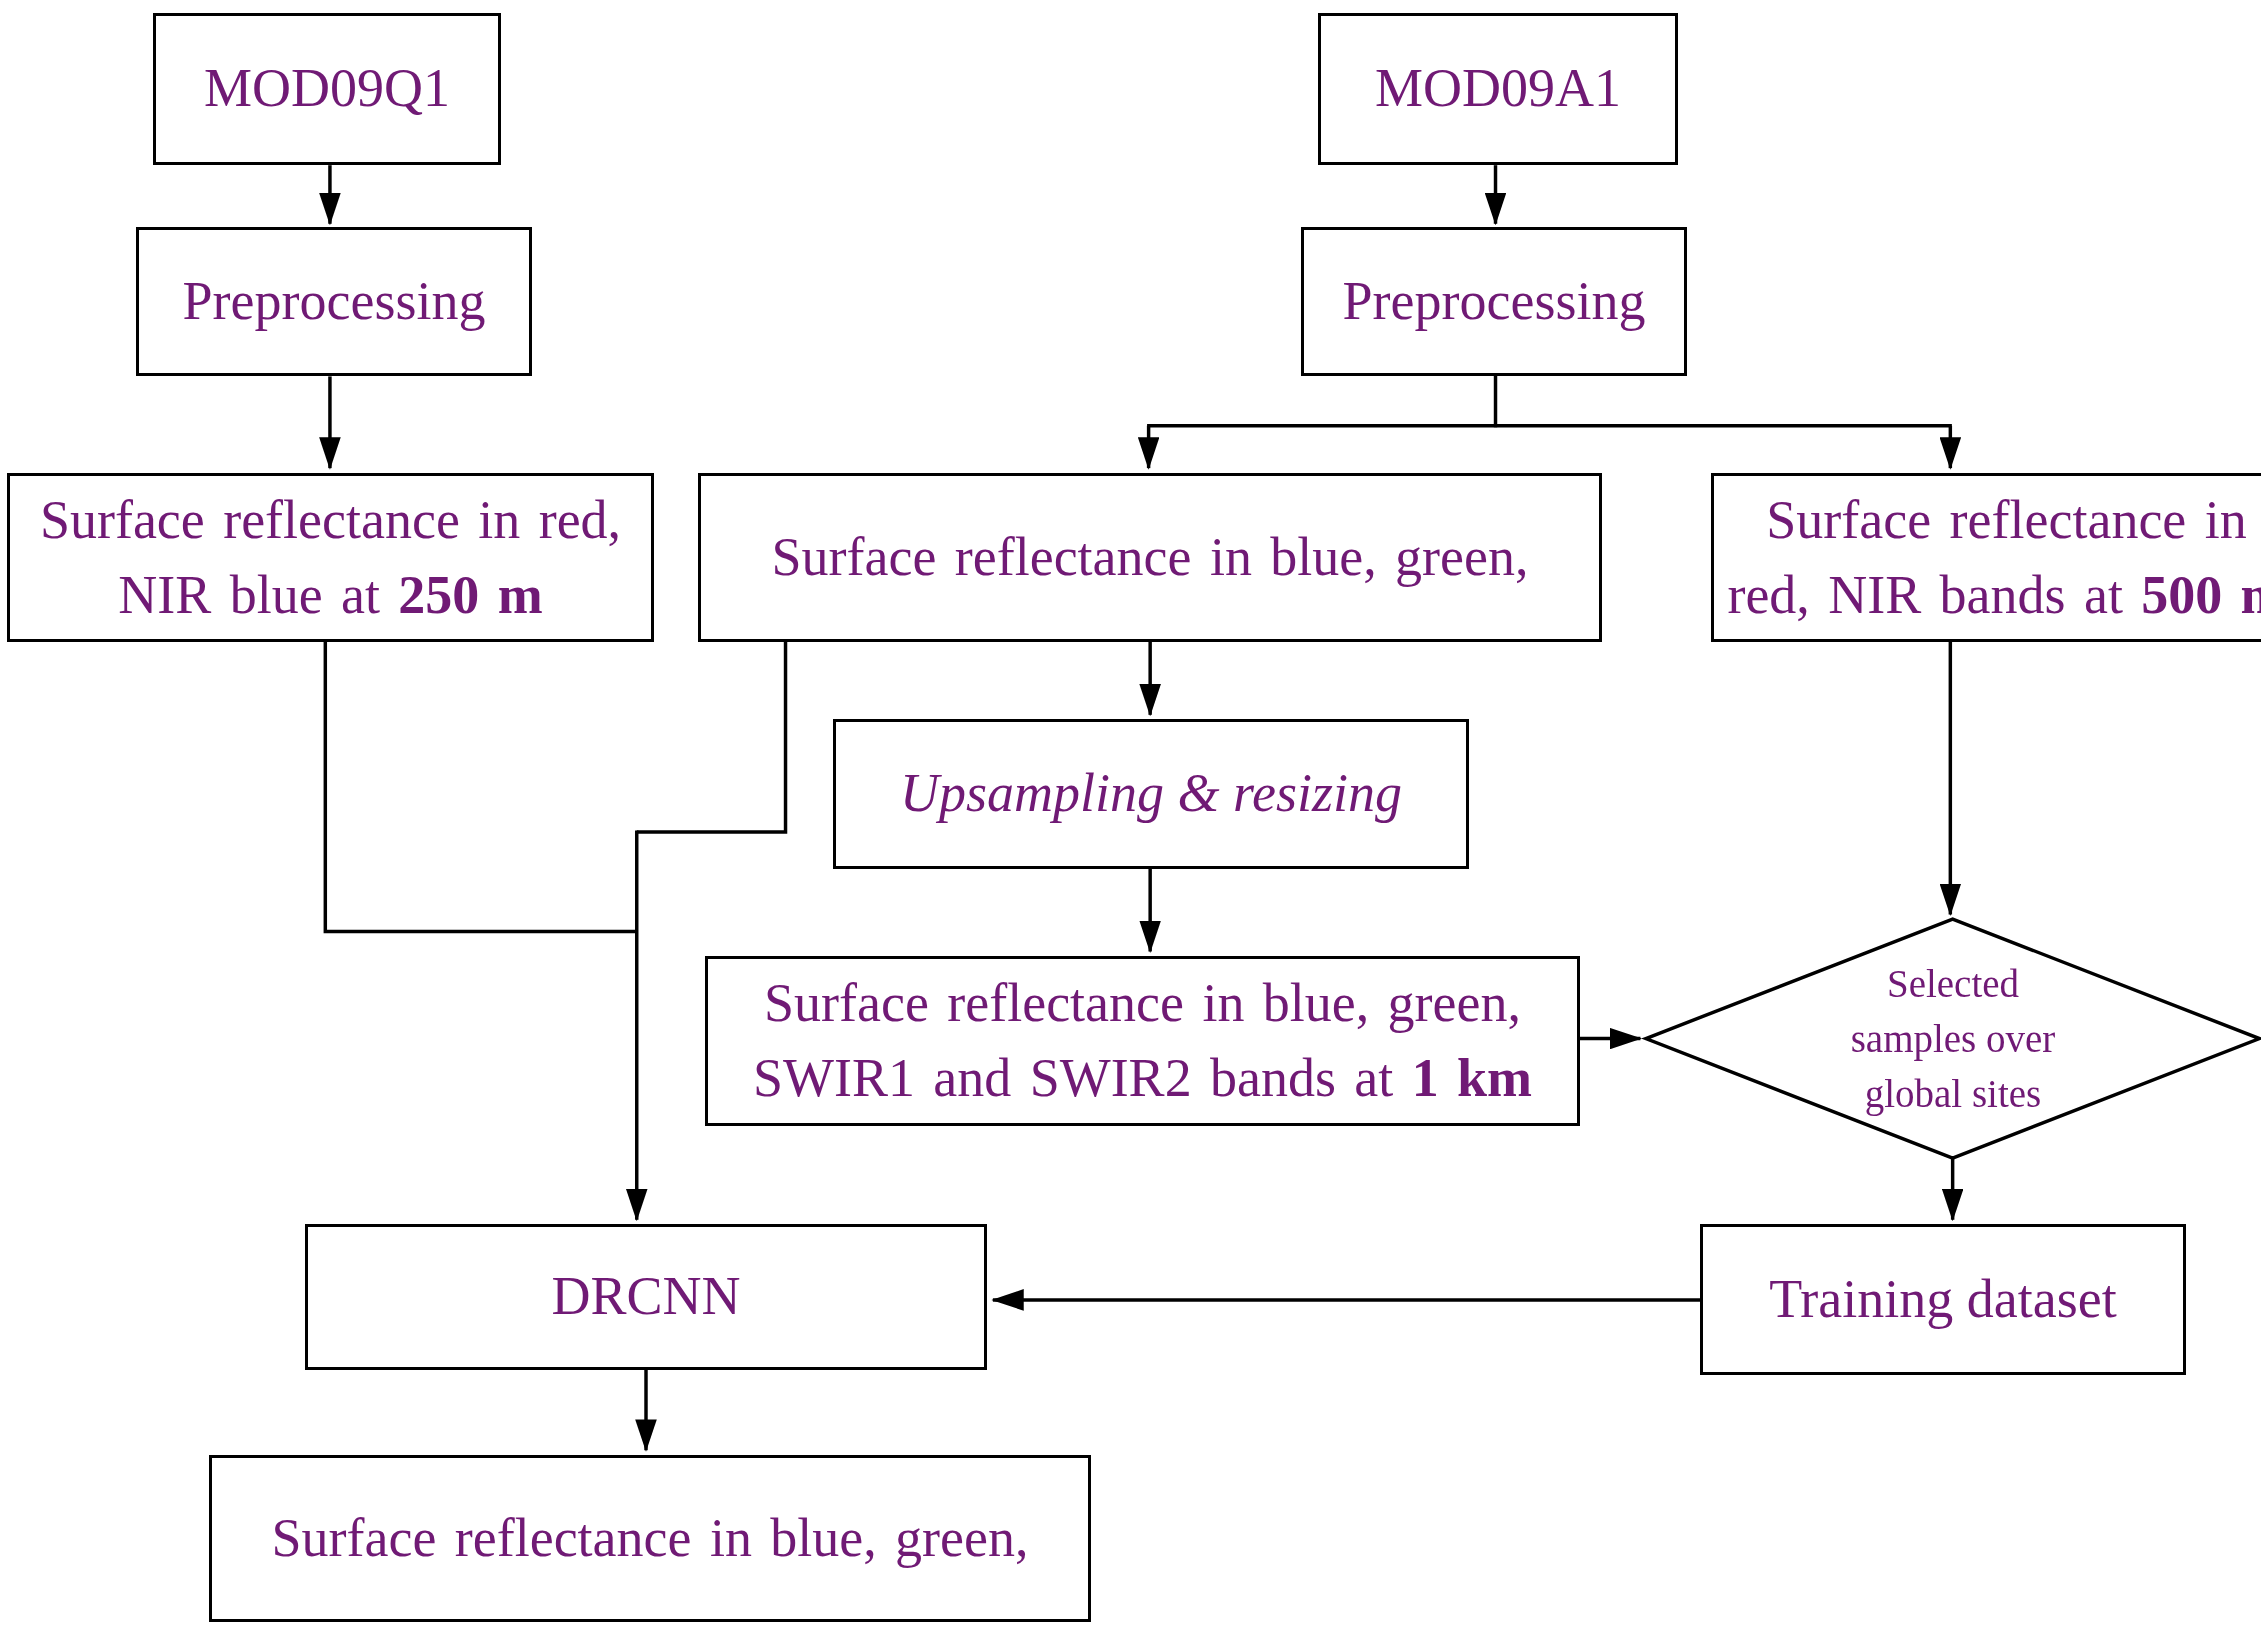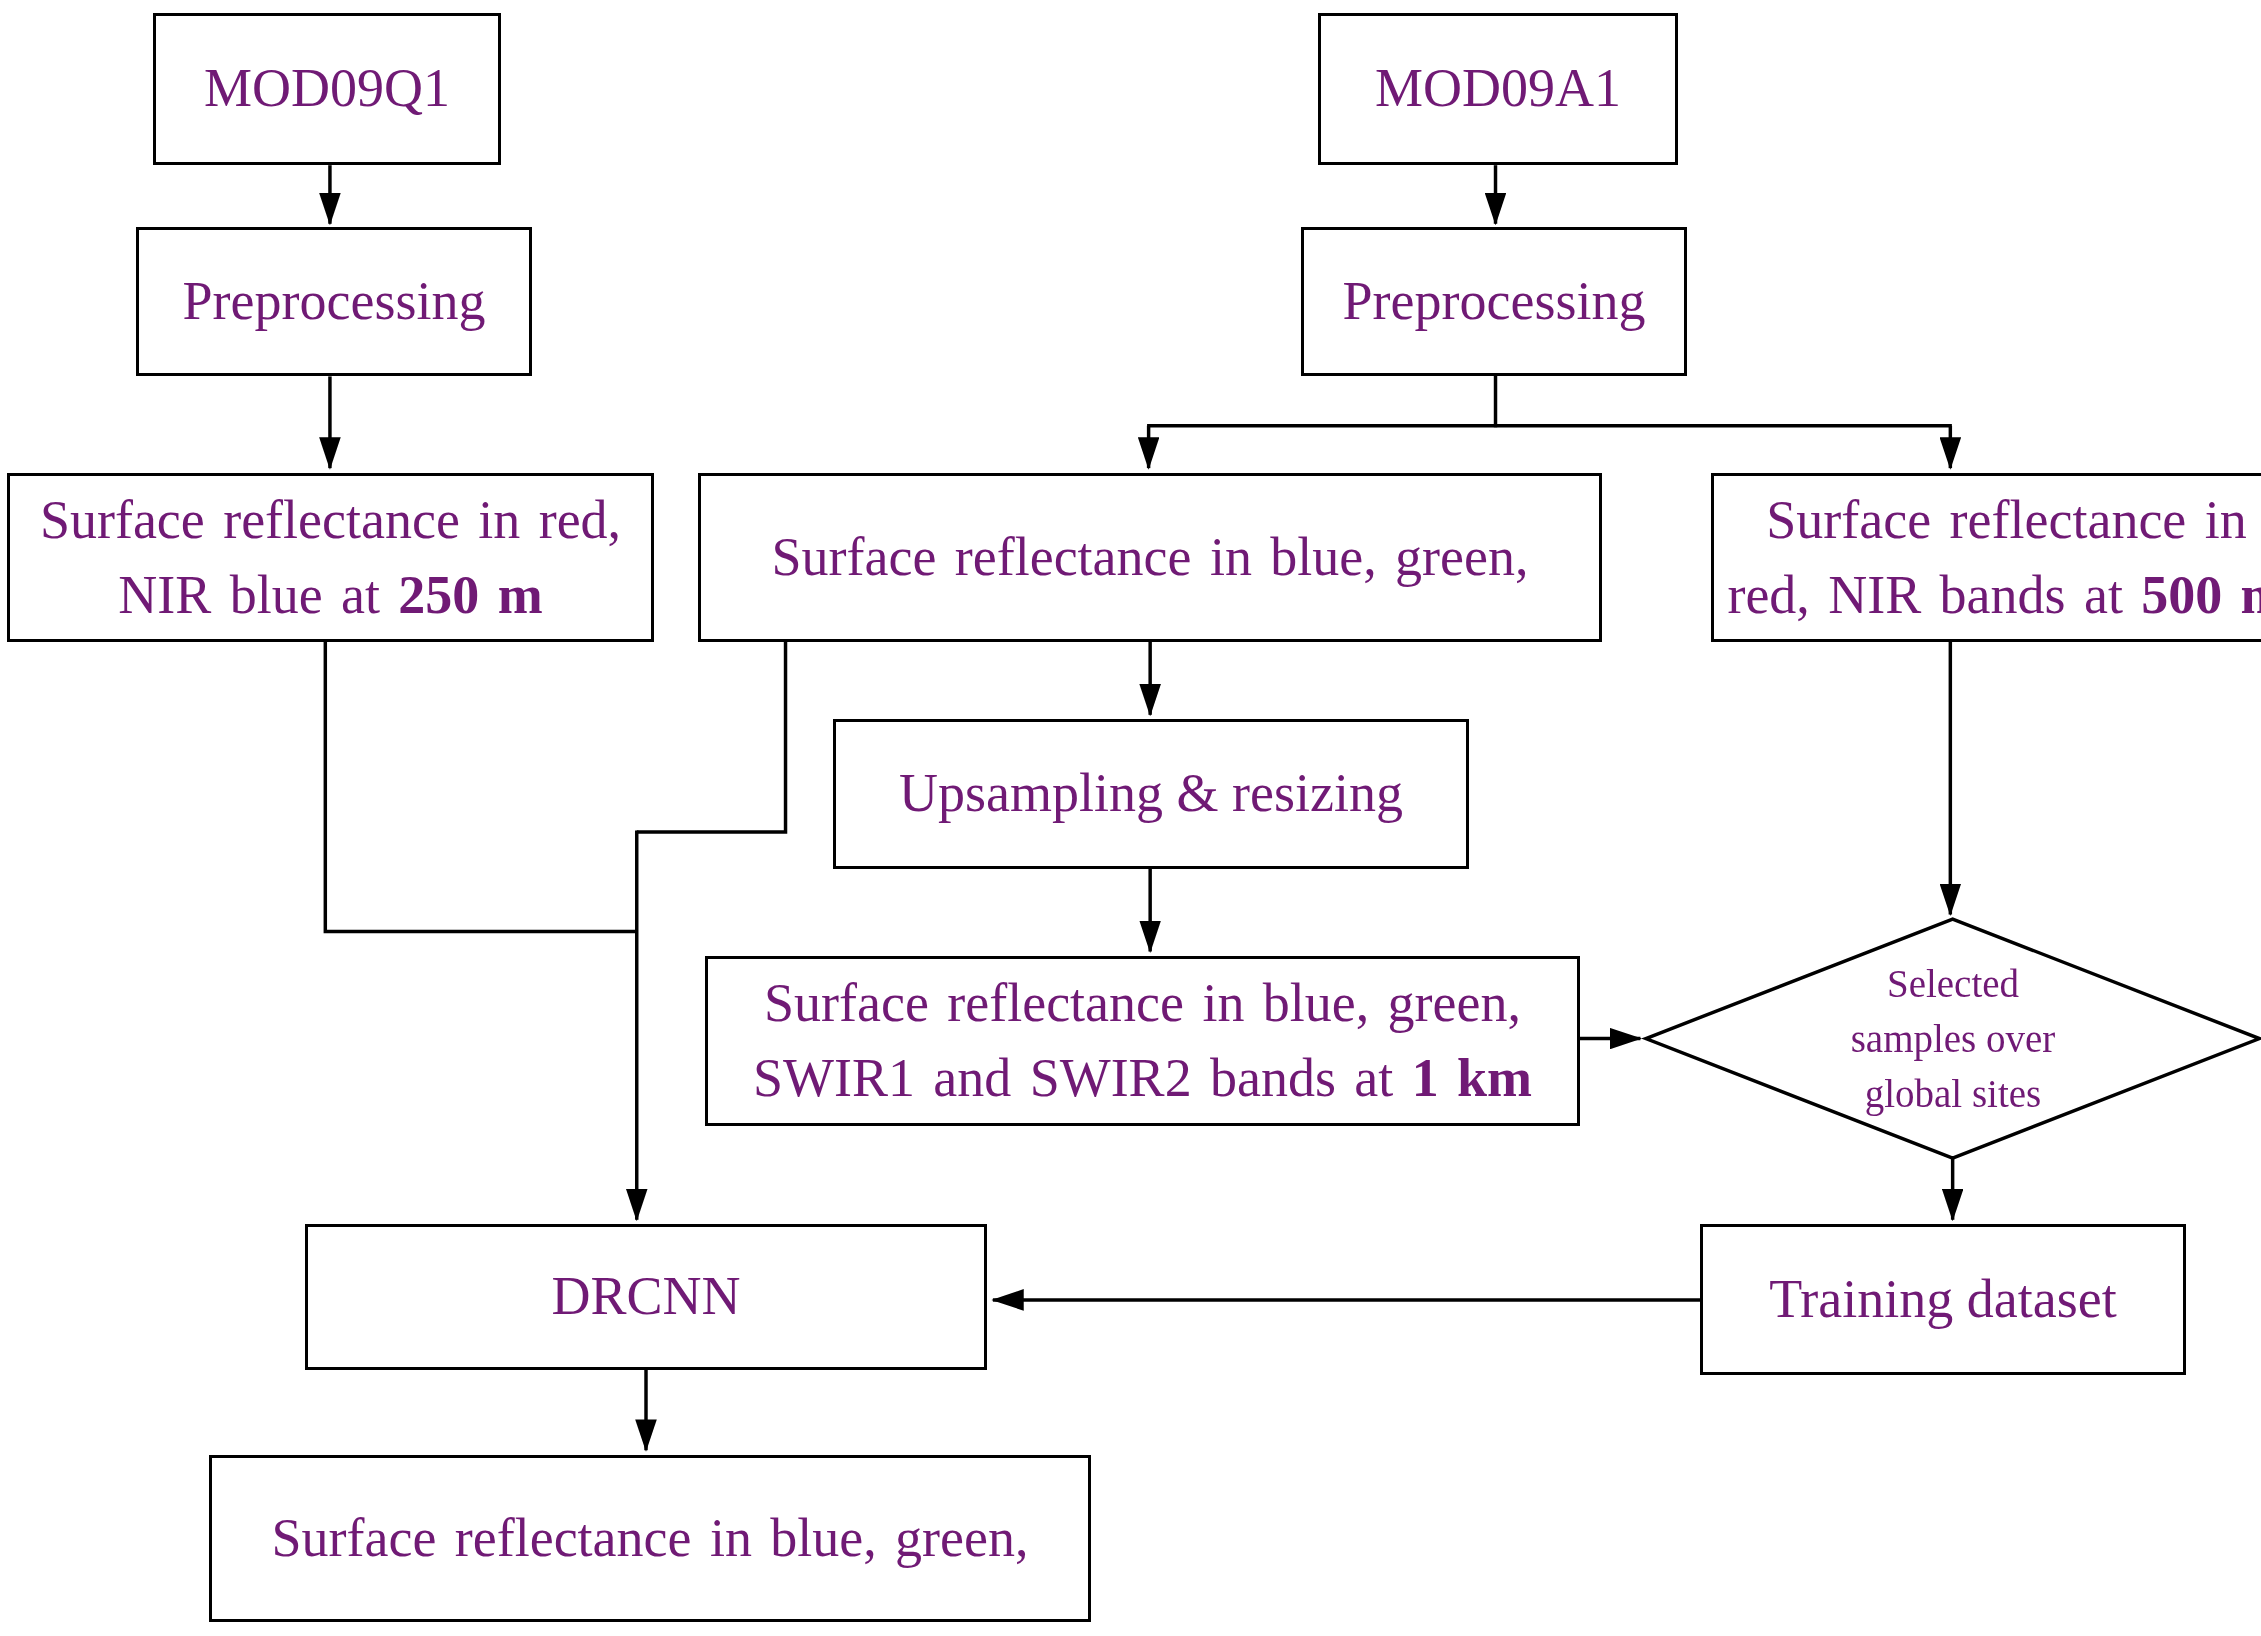--- a/index.html
+++ b/index.html
@@ -99,21 +99,21 @@
 
   <div class="box" style="left:698px;top:473px;width:904px;height:169px;">
     <div class="ln">Surface reflectance in blue, green,</div>
   </div>
 
   <div class="box" style="left:1711px;top:473px;width:591px;height:169px;">
     <div class="ln">Surface reflectance in</div>
     <div class="ln"><span>red, NIR bands at </span><b>500 m</b></div>
   </div>
 
-  <div class="box" style="left:833px;top:719px;width:636px;height:150px;">
+  <div class="box" style="left:833px;top:719px;width:636px;height:150px;font-style:italic;">
     <div class="lbl">Upsampling &amp; resizing</div>
   </div>
 
   <div class="box" style="left:705px;top:956px;width:875px;height:170px;">
     <div class="ln">Surface reflectance in blue, green,</div>
     <div class="ln"><span>SWIR1 and SWIR2 bands at </span><b>1 km</b></div>
   </div>
 
   <div class="diamond-label" style="left:1737px;top:944px;width:432px;height:189px;">
     <div class="dln">Selected</div>

